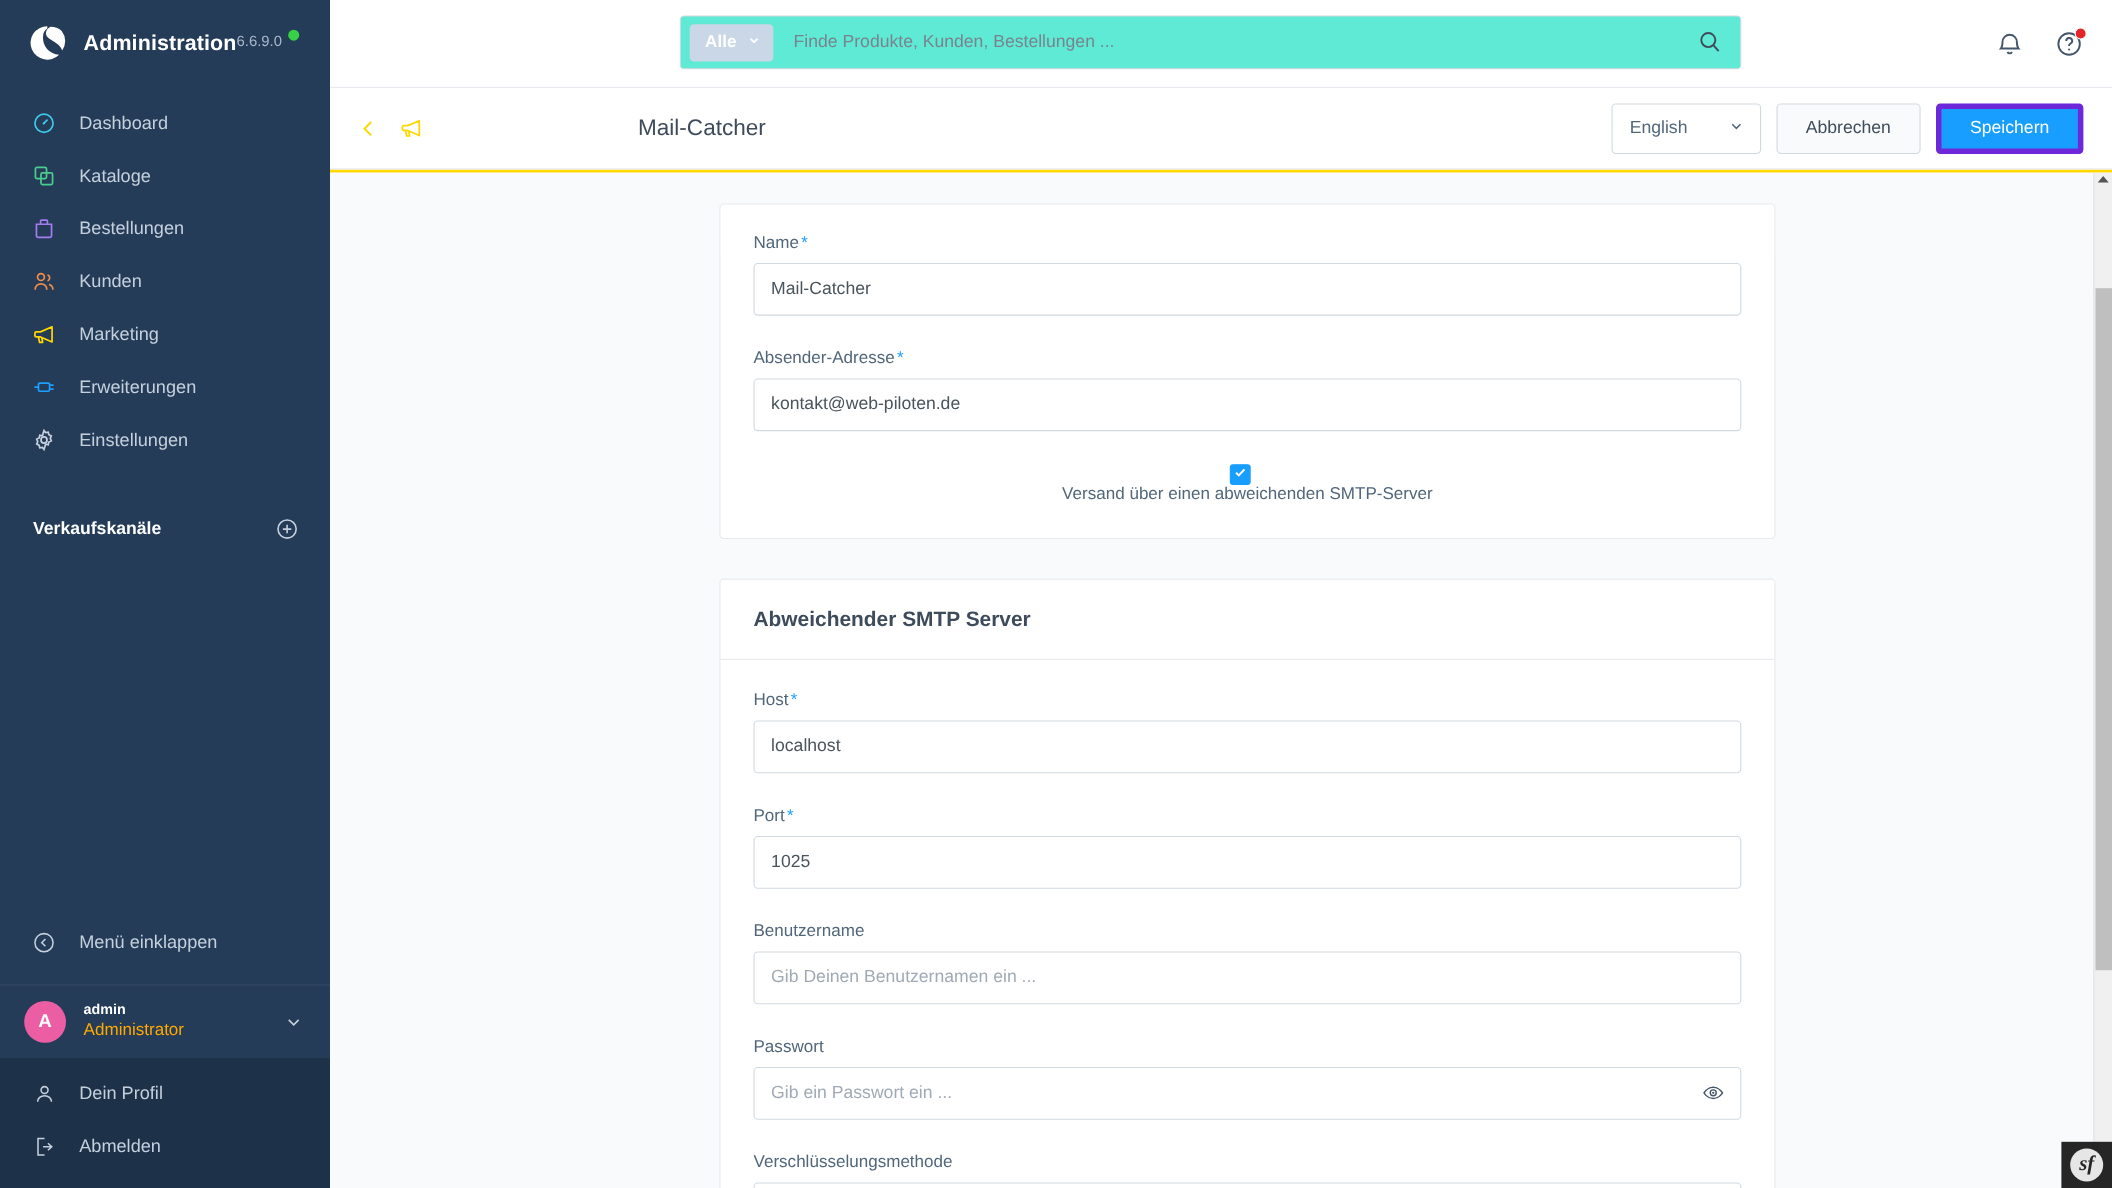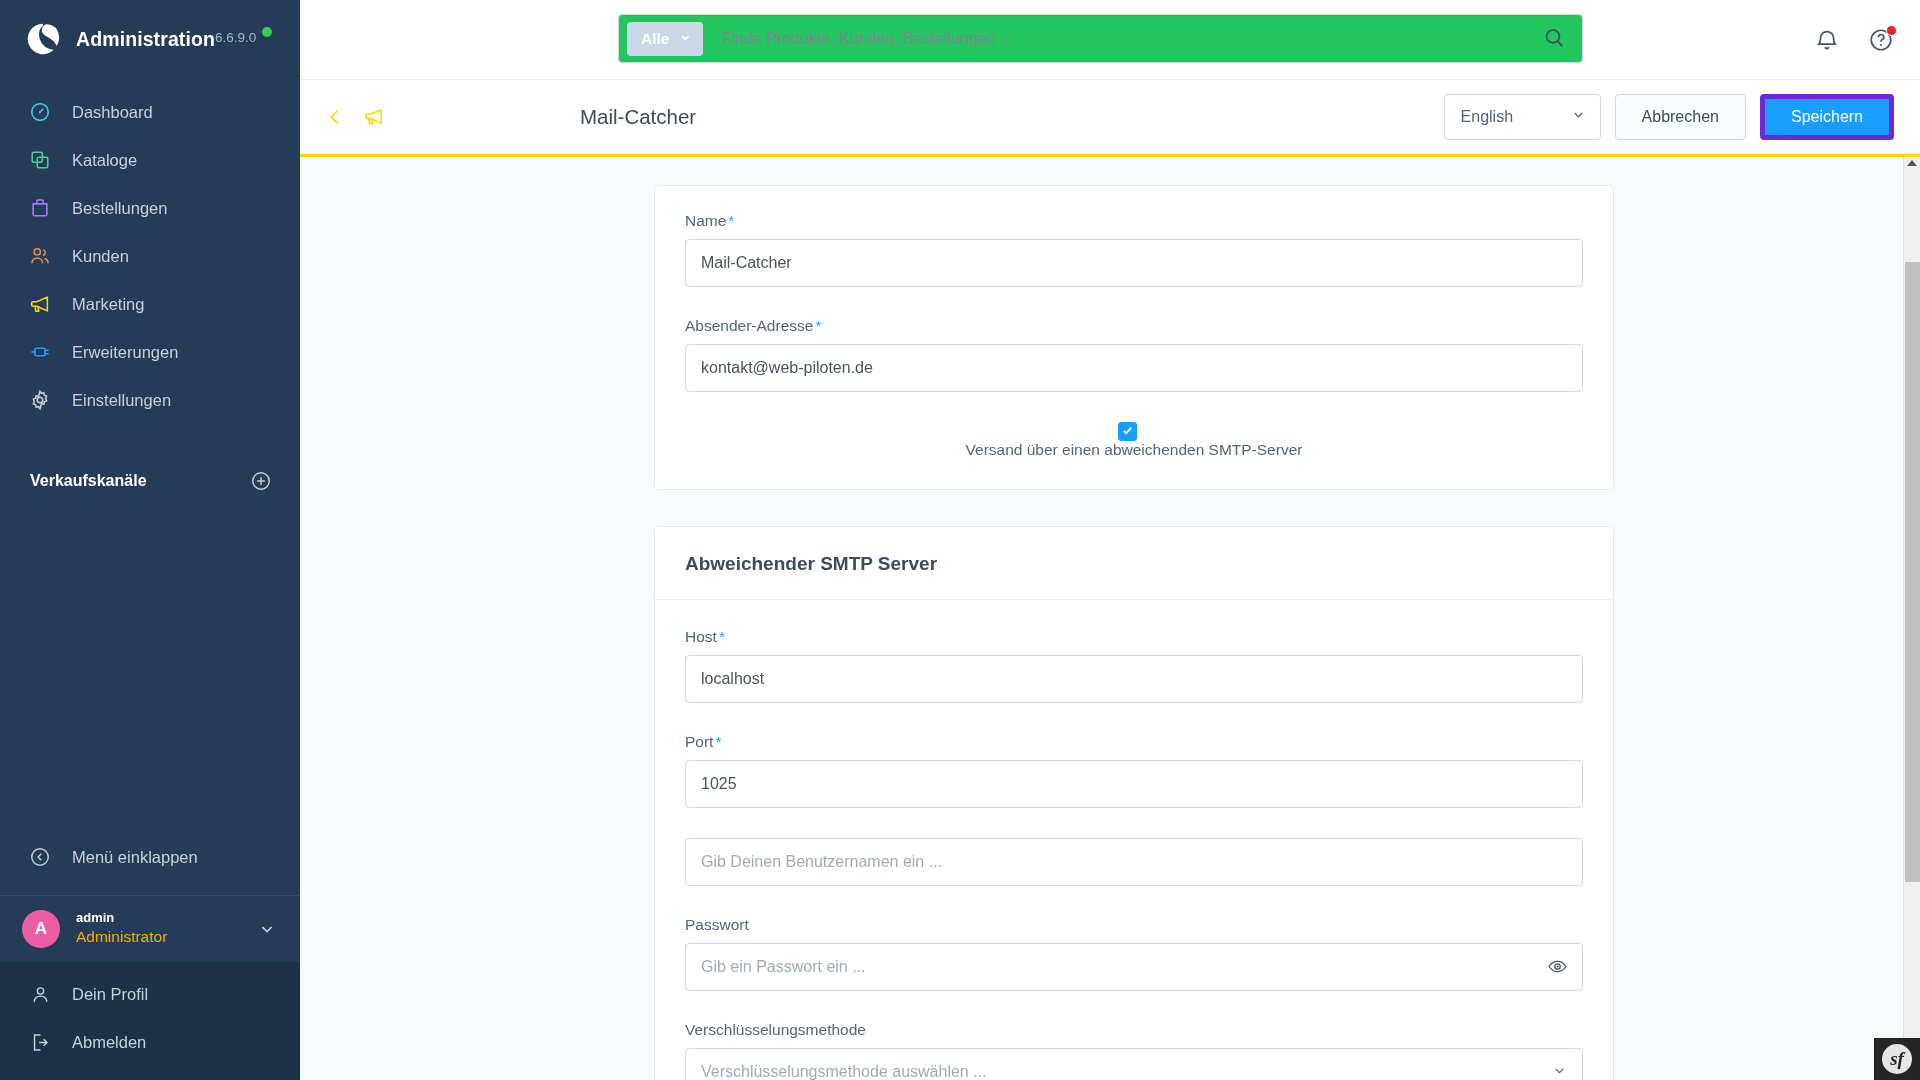--- a/index.html
+++ b/index.html
@@ -92,21 +92,21 @@
     height: 80px; flex: 0 0 80px;
     background: #fff;
     border-bottom: 1px solid #e7eaee;
     display: flex; align-items: center;
     position: relative;
   }
   .searchwrap {
     position: absolute; left: 318px; top: 14px;
     width: 965px; height: 49px;
     border: 1px solid #d1d9e0; border-radius: 4px;
-    background: #22c55e;
+    background: #5eead4;
     display: flex; align-items: center;
     padding: 0 10px 0 8px;
   }
   .search-scope {
     height: 34px; padding: 0 11px 0 14px;
     background: #c9d7e6; border-radius: 4px;
     display: flex; align-items: center; gap: 10px;
     color: #fff; font-size: 15.5px; font-weight: bold;
     cursor: pointer;
   }
@@ -137,21 +137,21 @@
     border-bottom: 1px solid #e7eaee;
   }
   .ph-back { width: 22px; height: 22px; cursor: pointer; margin-right: 16px; }
   .ph-megaphone { width: 24px; height: 24px; cursor: pointer; }
   .ph-title {
     position: absolute; left: 280px;
     font-size: 20.5px; color: #3e4b5b; font-weight: normal;
   }
   .ph-actions { margin-left: auto; display: flex; align-items: center; gap: 14px; }
   .lang-select {
-    width: 157px; height: 46px;
+    width: 136px; height: 46px;
     border: 1px solid #d1d9e0; border-radius: 4px; background: #fff;
     display: flex; align-items: center; justify-content: space-between;
     padding: 0 14px 0 16px;
     font-size: 16px; color: #52667a; cursor: pointer;
   }
   .btn {
     height: 46px; border-radius: 4px; font-size: 16px;
     display: flex; align-items: center; justify-content: center;
     cursor: pointer; padding: 0 26px;
     font-family: "Liberation Sans", sans-serif;
@@ -528,20 +528,21 @@
           </div>
 
           <div class="field">
             <label class="flabel">
               <span>Port</span><span class="req">*</span>
             </label>
             <input class="finput" value="1025" style="">
           </div>
 
           <div class="field">
+            <label class="flabel">Benutzername</label>
             <input class="finput" value="" placeholder="Gib Deinen Benutzernamen ein ..." style="">
           </div>
 
           <div class="field">
             <label class="flabel">Passwort</label>
             <div class="input-wrap">
               <input class="finput" value="" placeholder="Gib ein Passwort ein ..." style="">
               <span class="input-affix">
                 <svg width="21" height="21" viewBox="0 0 24 24" fill="none" stroke="#45566c" stroke-width="1.5">
                   <path d="M2.4 12S6 6.2 12 6.2 21.6 12 21.6 12 18 17.8 12 17.8 2.4 12 2.4 12z"></path>

